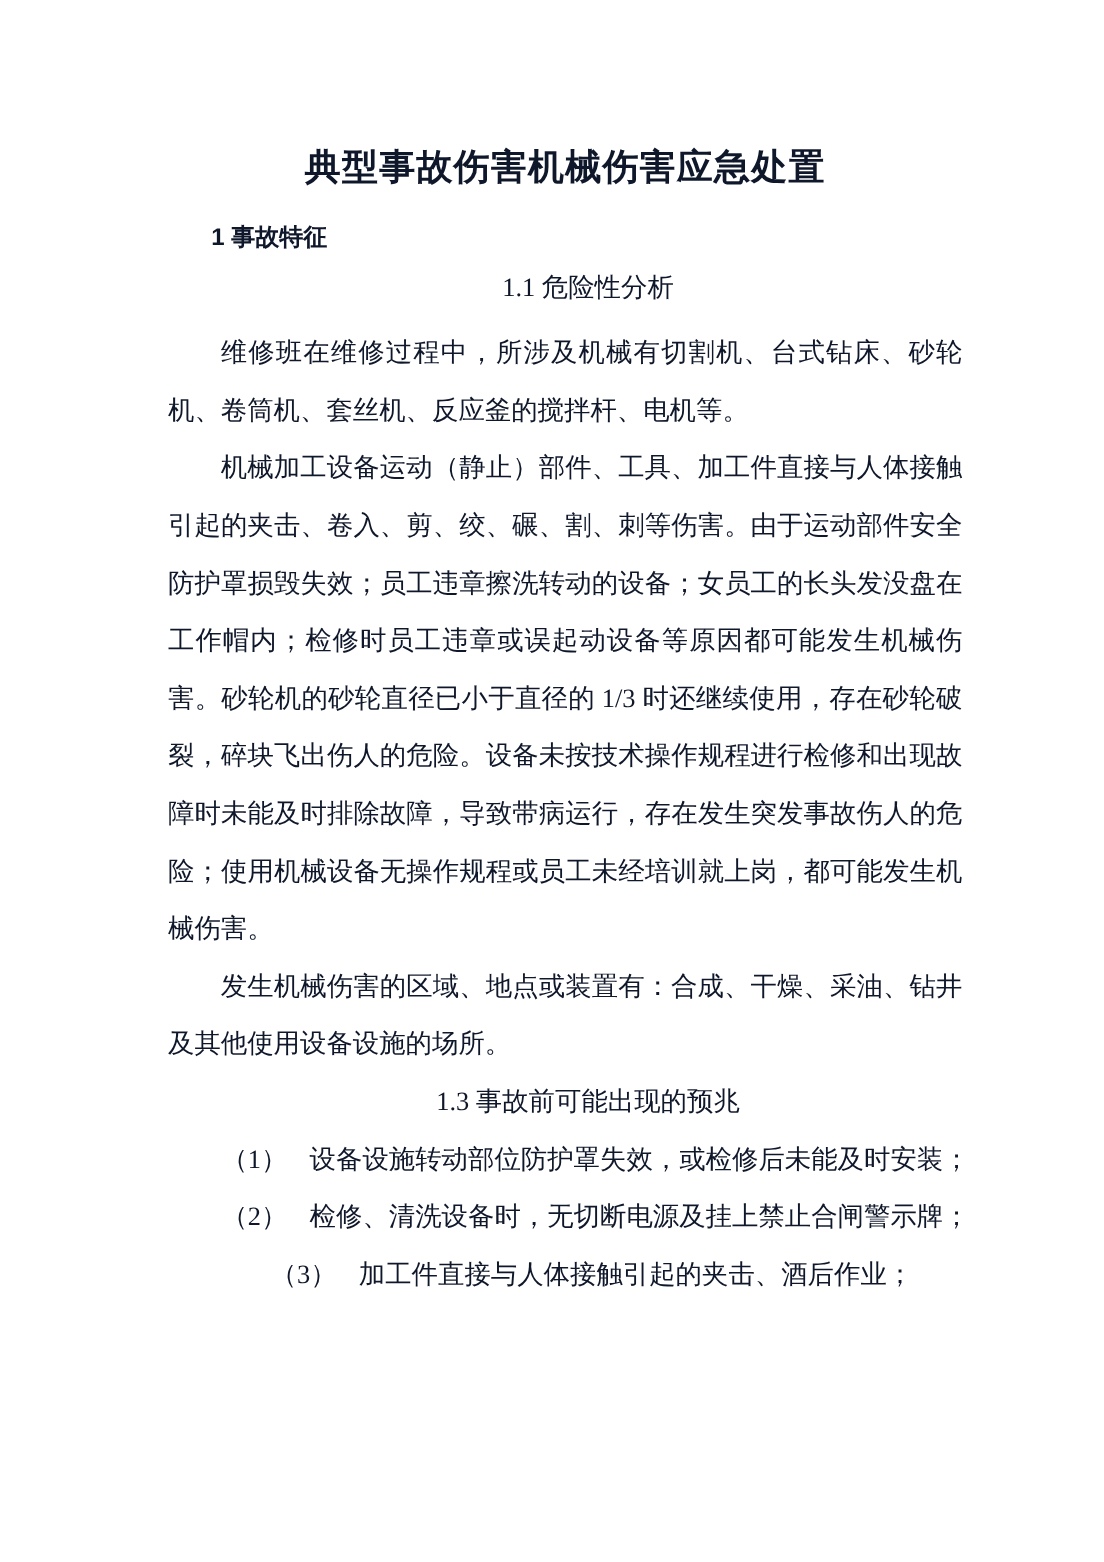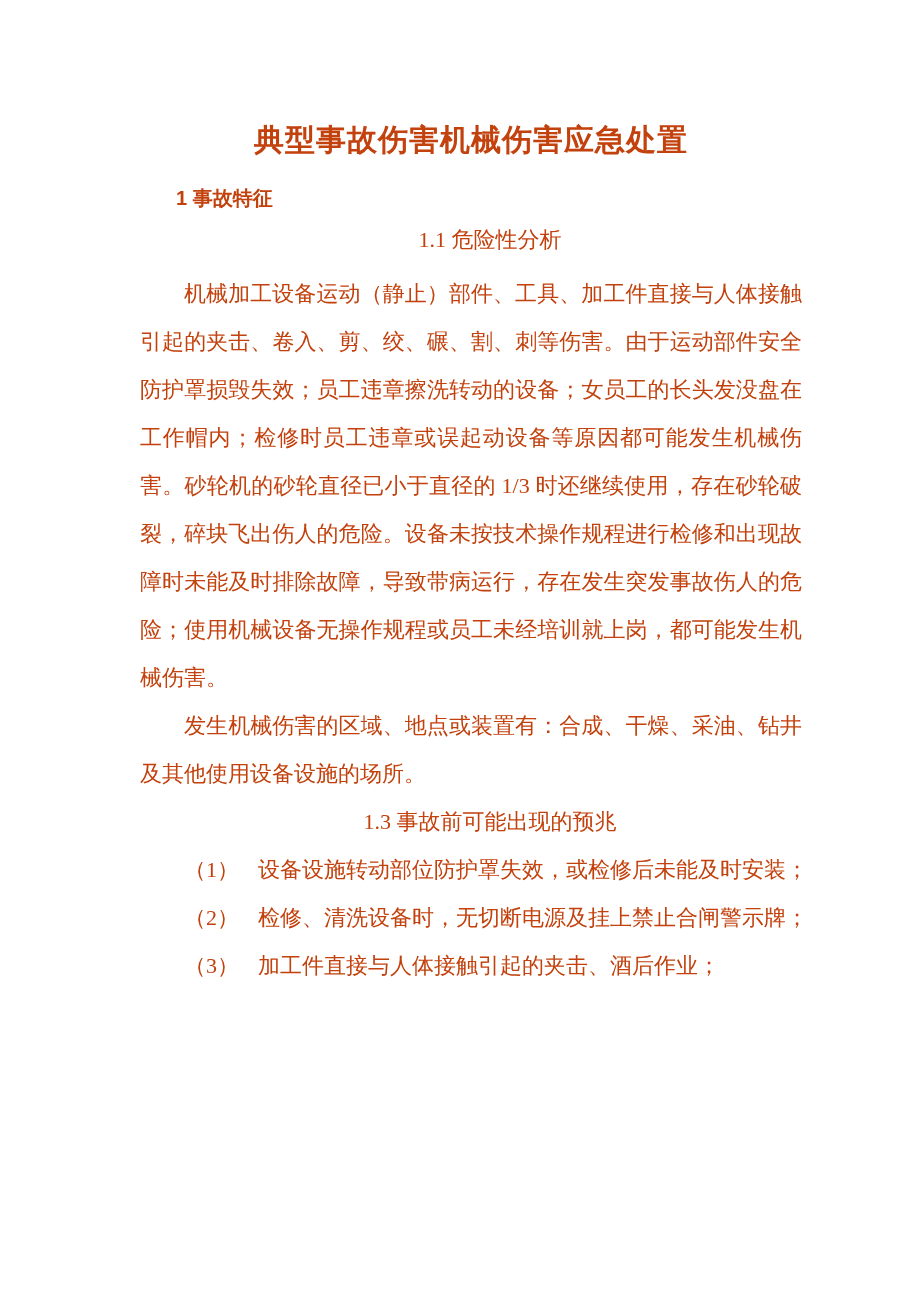--- a/index.html
+++ b/index.html
@@ -6,21 +6,21 @@
     margin: 0;
     padding: 0;
     background: #ffffff;
   }
   .page {
     position: relative;
     width: 920px;
     height: 1302px;
     margin: 0;
     background: #ffffff;
-    color: #c2410c;
+    color: #0f172a;
     box-sizing: border-box;
     padding: 120px 118px 0 140px;
     overflow: hidden;
     font-family: "Liberation Serif", "DejaVu Serif", serif;
     font-size: 22px;
   }
   .doc-title {
     margin: 0;
     font-family: "Liberation Sans", "DejaVu Sans", sans-serif;
     font-weight: bold;
@@ -53,40 +53,41 @@
     font-size: 22px;
     line-height: 48px;
     text-indent: 44px;
     text-align: justify;
   }
   .list-item {
     margin: 0;
     font-size: 22px;
     line-height: 48px;
     padding-left: 44px;
-    text-align: left;
+    text-align: center;
     white-space: nowrap;
   }
   .li-num {
     display: inline-block;
     min-width: 56px;
     margin-right: 18px;
   }
 </style>
 </head>
 <body>
 
 <div class="page">
 
   <h1 class="doc-title">典型事故伤害机械伤害应急处置</h1>
 
   <h2 class="h-main">1 事故特征</h2>
 
   <div class="h-sub first">1.1 危险性分析</div>
 
+  <p class="body-para">维修班在维修过程中，所涉及机械有切割机、台式钻床、砂轮机、卷筒机、套丝机、反应釜的搅拌杆、电机等。</p>
 
   <p class="body-para">机械加工设备运动（静止）部件、工具、加工件直接与人体接触引起的夹击、卷入、剪、绞、碾、割、刺等伤害。由于运动部件安全防护罩损毁失效；员工违章擦洗转动的设备；女员工的长头发没盘在工作帽内；检修时员工违章或误起动设备等原因都可能发生机械伤害。砂轮机的砂轮直径已小于直径的 1/3 时还继续使用，存在砂轮破裂，碎块飞出伤人的危险。设备未按技术操作规程进行检修和出现故障时未能及时排除故障，导致带病运行，存在发生突发事故伤人的危险；使用机械设备无操作规程或员工未经培训就上岗，都可能发生机械伤害。</p>
 
 
   <p class="body-para">发生机械伤害的区域、地点或装置有：合成、干燥、采油、钻井及其他使用设备设施的场所。</p>
 
   <div class="h-sub">1.3 事故前可能出现的预兆</div>
 
 
   <div class="list-item">

